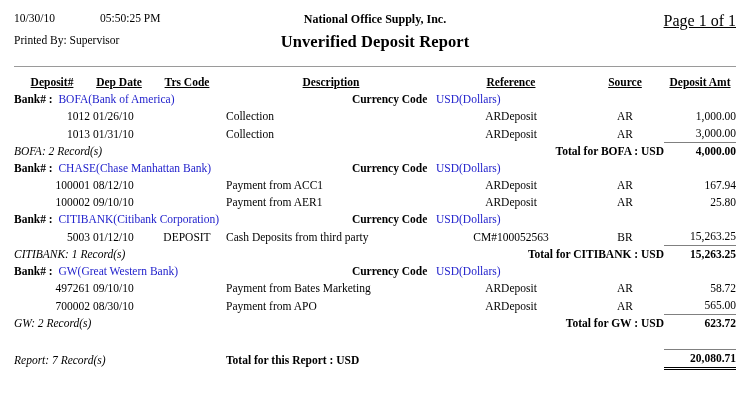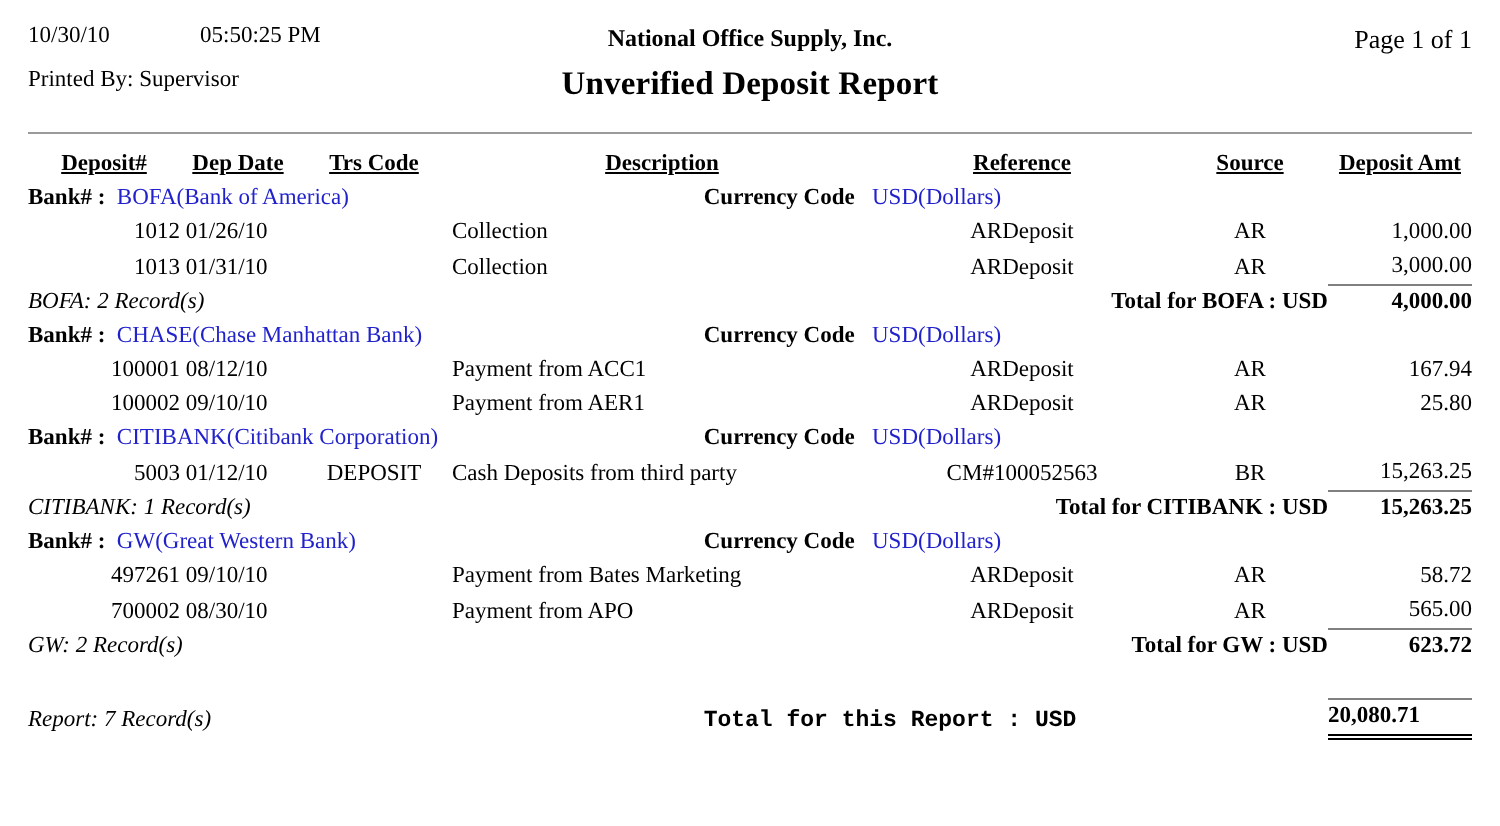--- a/index.html
+++ b/index.html
@@ -53,21 +53,22 @@
   .hdr-company {
     position: absolute;
     left: 0; right: 0; top: 0;
     text-align: center;
     font-size: 12px;
     font-weight: bold;
   }
   .hdr-page {
     position: absolute;
     right: 14px; top: 0;
-    font-size: 13px;
+    font-size: 16px;
+    text-decoration: underline;
   }
   .hdr-printedby {
     position: absolute;
     left: 14px; top: 2px;
     font-size: 11.5px;
   }
   .hdr-title {
     position: absolute;
     left: 0; right: 0; top: 0;
     text-align: center;
@@ -187,28 +188,27 @@
   }
 
   
   .grand-row td {
     height: 26px;
     line-height: 26px;
     font-size: 11.5px;
   }
   .grand-label {
     font-weight: bold;
-    text-align: center;
+    text-align: left;
     padding-right: 8px;
     font-size: 11.5px;
-    font-family: Liberation Mono, monospace;
   }
   .grand-amt {
     font-weight: bold;
-    text-align: left;
+    text-align: right;
     font-size: 11.5px;
     border-top: 1.5px solid #808080;
     border-bottom: 3px double #000000;
     padding-bottom: 1px;
   }
   .spacer-row td { height: 10px; line-height: 10px; }
 </style>
 </head>
 <body>
 

